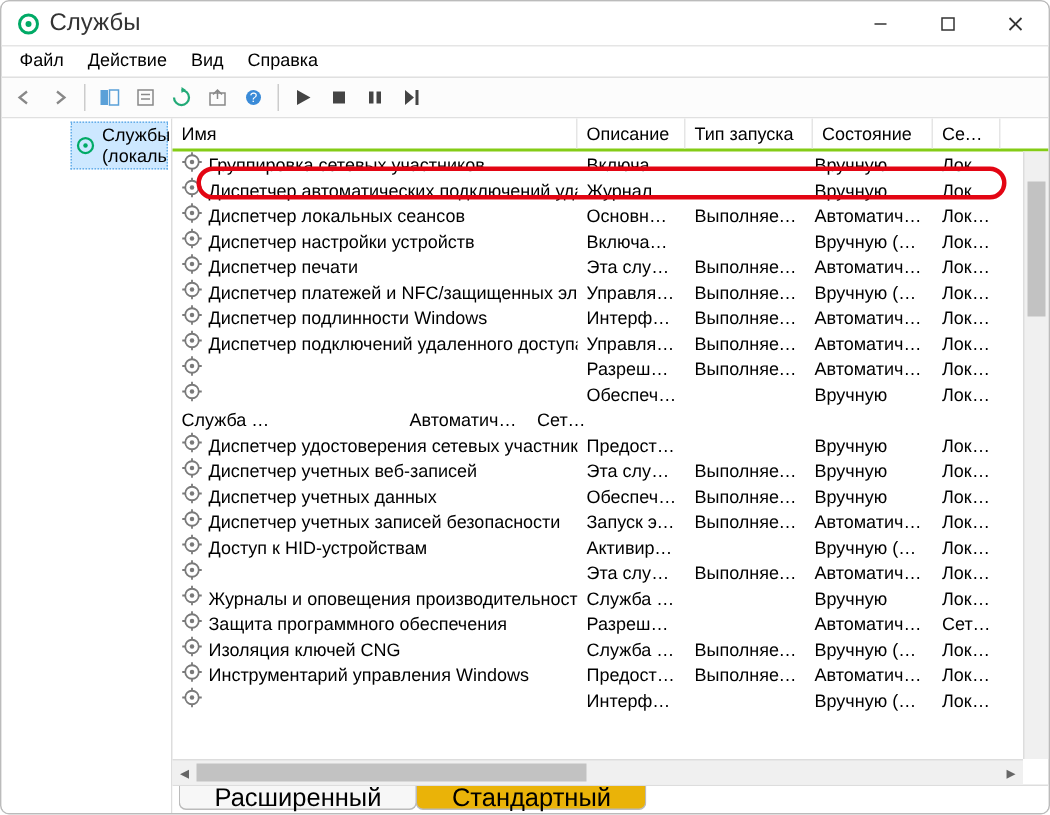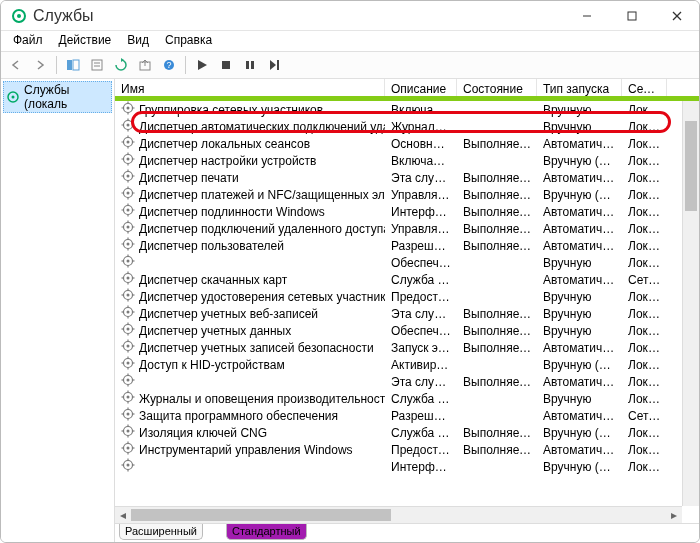--- a/index.html
+++ b/index.html
@@ -67,31 +67,32 @@
     width: 114px;
     border-right: 1px solid #ddd;
     padding: 2px;
     background: #fff;
   }
   .tree-node {
     display:flex; align-items:center; gap:4px;
     padding: 1px 2px;
     background: #cde8ff;
     border: 1px dotted #66aee8;
+    margin-left: 44px;
   }
   .list-pane {
     flex: 1;
     display: flex;
     flex-direction: column;
     min-width: 0;
   }
   .list-header {
     display: flex;
     height: 22px;
-    border-bottom: 5px solid #84cc16;
+    border-bottom: 2px solid #84cc16;
     background: #fff;
     font-size: 12px;
   }
   .col-h {
     padding: 3px 6px;
     border-right: 1px solid #e5e5e5;
     white-space: nowrap;
     overflow: hidden;
     text-overflow: ellipsis;
   }
@@ -157,33 +158,33 @@
   .hscroll .arr { position:absolute; top:0; width:16px; height:100%; display:flex;align-items:center;justify-content:center;color:#666;}
   .tab-strip {
     height: 19px;
     display:flex;
     align-items:flex-start;
     padding-left: 4px;
     background:#fff;
     border-top:1px solid #ddd;
   }
   .tab {
-    font-size:11px;
-    padding: 0 5px;
+    font-size:17px;
+    padding: 0 23px;
     border: 1px solid #bbb;
     border-top: none;
     background: #f7f7f7;
     border-bottom-left-radius: 5px;
     border-bottom-right-radius: 5px;
     margin-right:-1px;
     height: 16px;
     line-height: 15px;
     text-align: center;
   }
-  .tab.active { background:#a21caf;margin-left:24px; }
+  .tab.active { background:#eab308; }
   .sort-caret { font-size:9px; margin-left:2px; color:#666;}
 </style>
 </head>
 <body>
 
 <div class="titlebar">
   <span class="app-icon">
     <svg width="16" height="16" viewBox="0 0 16 16">
         <circle cx="8" cy="8" r="6" fill="none" stroke="#0a6" stroke-width="2"></circle>
         <circle cx="8" cy="8" r="2" fill="#0a6"></circle>
@@ -293,22 +294,22 @@
           <circle cx="7" cy="7" r="1.5" fill="#0a6"></circle>
         </svg>
       <span>Службы (локаль</span>
     </div>
   </div>
 
   <div class="list-pane" style="position:relative;">
     <div class="list-header">
       <div class="col-h c-name"><span>Имя</span><span class="sort-caret"></span></div>
       <div class="col-h c-desc">Описание</div>
+      <div class="col-h c-start">Тип запуска</div>
       <div class="col-h c-state">Состояние</div>
-      <div class="col-h c-start">Тип запуска</div>
       <div class="col-h c-logon"><span>Сетев с</span><span class="sort-caret">⌃</span></div>
     </div>
 
     <div class="list-body" id="list-body">
         <div class="row">
           <div class="cell c-name name-cell">
             <span><svg class="svc-icon" viewBox="0 0 14 14">
                 <circle cx="7" cy="7" r="4.5" fill="none" stroke="#7a7a7a" stroke-width="1.2"></circle>
                 <circle cx="7" cy="7" r="1.5" fill="#7a7a7a"></circle>
                 <g stroke="#7a7a7a" stroke-width="1.2">
@@ -463,21 +464,20 @@
             <span><svg class="svc-icon" viewBox="0 0 14 14">
                 <circle cx="7" cy="7" r="4.5" fill="none" stroke="#7a7a7a" stroke-width="1.2"></circle>
                 <circle cx="7" cy="7" r="1.5" fill="#7a7a7a"></circle>
                 <g stroke="#7a7a7a" stroke-width="1.2">
                   <line x1="7" y1="0.5" x2="7" y2="2.5"></line>
                   <line x1="7" y1="11.5" x2="7" y2="13.5"></line>
                   <line x1="0.5" y1="7" x2="2.5" y2="7"></line>
                   <line x1="11.5" y1="7" x2="13.5" y2="7"></line>
                 </g>
               </svg></span>
-            <span>Диспетчер пользователей</span>
           </div>
           <div class="cell c-desc">Разрешает…</div>
           <div class="cell c-state">Выполняется</div>
           <div class="cell c-start">Автоматиче…</div>
           <div class="cell c-logon">Локал</div>
         </div>
         <div class="row">
           <div class="cell c-name name-cell">
             <span><svg class="svc-icon" viewBox="0 0 14 14">
                 <circle cx="7" cy="7" r="4.5" fill="none" stroke="#7a7a7a" stroke-width="1.2"></circle>
@@ -489,33 +489,20 @@
                   <line x1="11.5" y1="7" x2="13.5" y2="7"></line>
                 </g>
               </svg></span>
           </div>
           <div class="cell c-desc">Обеспечи…</div>
           <div class="cell c-state"></div>
           <div class="cell c-start">Вручную</div>
           <div class="cell c-logon">Локал</div>
         </div>
         <div class="row">
-          <div class="cell c-name name-cell">
-            <span><svg class="svc-icon" viewBox="0 0 14 14">
-                <circle cx="7" cy="7" r="4.5" fill="none" stroke="#7a7a7a" stroke-width="1.2"></circle>
-                <circle cx="7" cy="7" r="1.5" fill="#7a7a7a"></circle>
-                <g stroke="#7a7a7a" stroke-width="1.2">
-                  <line x1="7" y1="0.5" x2="7" y2="2.5"></line>
-                  <line x1="7" y1="11.5" x2="7" y2="13.5"></line>
-                  <line x1="0.5" y1="7" x2="2.5" y2="7"></line>
-                  <line x1="11.5" y1="7" x2="13.5" y2="7"></line>
-                </g>
-              </svg></span>
-            <span>Диспетчер скачанных карт</span>
-          </div>
           <div class="cell c-desc">Служба W…</div>
           <div class="cell c-state"></div>
           <div class="cell c-start">Автоматиче…</div>
           <div class="cell c-logon">Сетев</div>
         </div>
         <div class="row">
           <div class="cell c-name name-cell">
             <span><svg class="svc-icon" viewBox="0 0 14 14">
                 <circle cx="7" cy="7" r="4.5" fill="none" stroke="#7a7a7a" stroke-width="1.2"></circle>
                 <circle cx="7" cy="7" r="1.5" fill="#7a7a7a"></circle>

